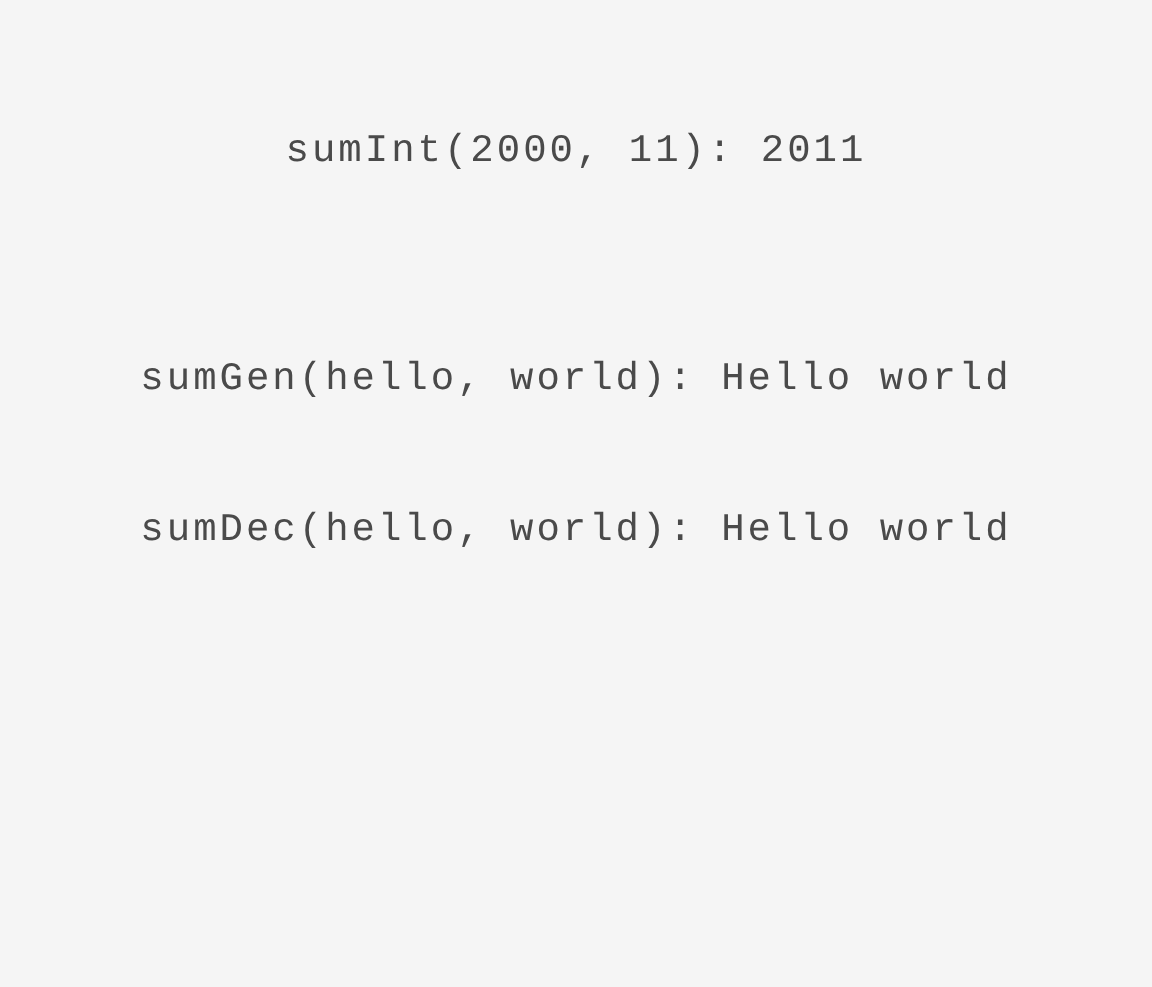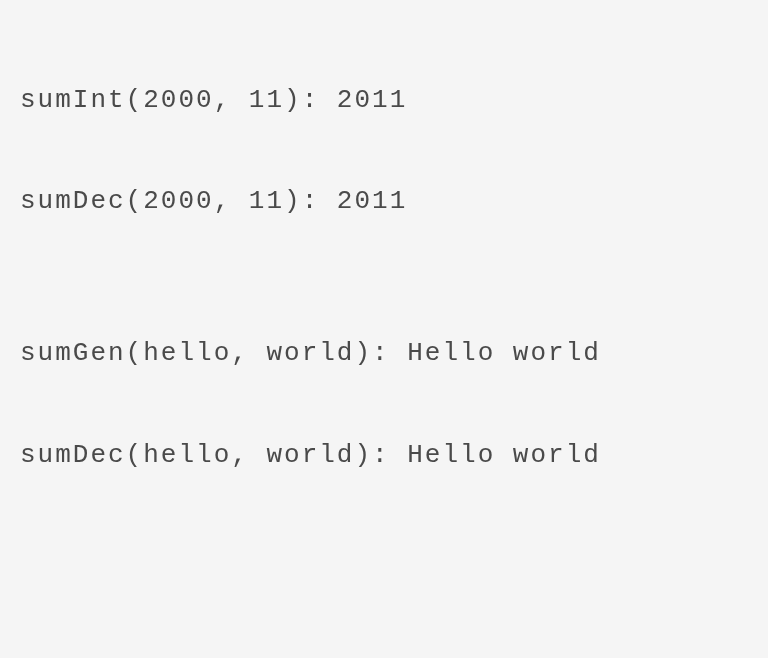--- a/index.html
+++ b/index.html
@@ -16,28 +16,28 @@
       color: #4a4a4a;
       letter-spacing: 2px;
       padding: 24px 20px;
       line-height: 1.95;
     }
     .code-block {
       white-space: pre;
     }
     .line {
       display: block;
+      text-align: center;
     }
   </style>
 </head>
 <body>
 
 <div class="code-block">
 <span class="line">sumInt(2000, 11): 2011</span>
-<span class="line">sumDec(2000, 11): 2011</span>
 <span class="line"></span>
 <span class="line">sumGen(hello, world): Hello world</span>
 <span class="line">sumDec(hello, world): Hello world</span>
 
 <span class="line"></span>
 
 
 
 </div>
 

